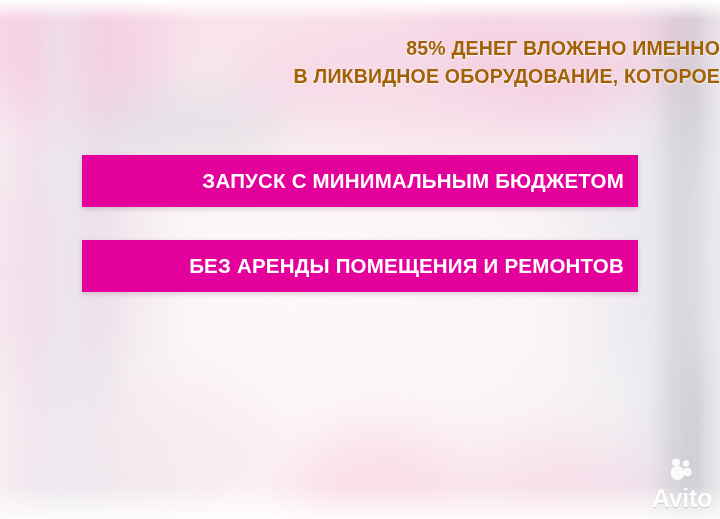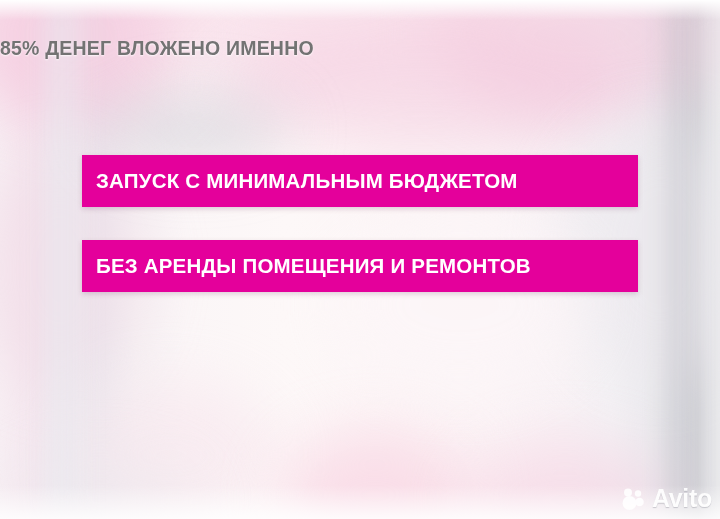--- a/index.html
+++ b/index.html
@@ -88,22 +88,22 @@
     background: linear-gradient(0deg, #ffffff 0%, rgba(255,255,255,0) 100%);
     opacity: .85;
   }
 
   
   .headline {
     position: absolute;
     left: 0;
     right: 0;
     top: 34px;
-    text-align: left;
-    color: #737373;
+    text-align: right;
+    color: #a16207;
     font-size: 19.5px;
     font-weight: bold;
     line-height: 28px;
     letter-spacing: .2px;
     text-transform: uppercase;
     text-shadow: 0 1px 2px rgba(255,255,255,.85);
     white-space: nowrap;
   }
   .headline .hl-line { display: block; }
 
@@ -129,34 +129,35 @@
   .bar-label {
     display: block;
     width: 100%;
     padding: 0 14px;
     box-sizing: border-box;
     color: #ffffff;
     font-size: 20.5px;
     font-weight: bold;
     letter-spacing: .2px;
     text-transform: uppercase;
-    text-align: left;
+    text-align: right;
     white-space: nowrap;
     line-height: 1;
   }
 
   
   .watermark {
     position: absolute;
     right: 8px;
     bottom: 8px;
     display: flex;
     align-items: center;
     gap: 5px;
     opacity: .92;
+    flex-direction: column;
   }
   .wm-logo { display: block; }
   .wm-text {
     color: #ffffff;
     font-size: 25px;
     font-weight: bold;
     letter-spacing: -.3px;
     line-height: 1;
     text-shadow: 0 1px 1px rgba(140,140,150,.45);
   }
@@ -181,20 +182,21 @@
     <div class="bg-blob blob-l"></div>
     <div class="bg-stripe stripe-left"></div>
     <div class="bg-stripe stripe-right"></div>
     <div class="bg-stripe stripe-far"></div>
     <div class="bg-top-white"></div>
     <div class="bg-bottom-white"></div>
   </div>
 
   <div class="headline">
     <span class="hl-line">85% ДЕНЕГ ВЛОЖЕНО ИМЕННО</span>
+    <span class="hl-line">В ЛИКВИДНОЕ ОБОРУДОВАНИЕ, КОТОРОЕ</span>
   </div>
 
   <div class="bars">
     <div class="bar">
       <span class="bar-label">ЗАПУСК С МИНИМАЛЬНЫМ БЮДЖЕТОМ</span>
     </div>
     <div class="bar">
       <span class="bar-label">БЕЗ АРЕНДЫ ПОМЕЩЕНИЯ И РЕМОНТОВ</span>
     </div>
   </div>

